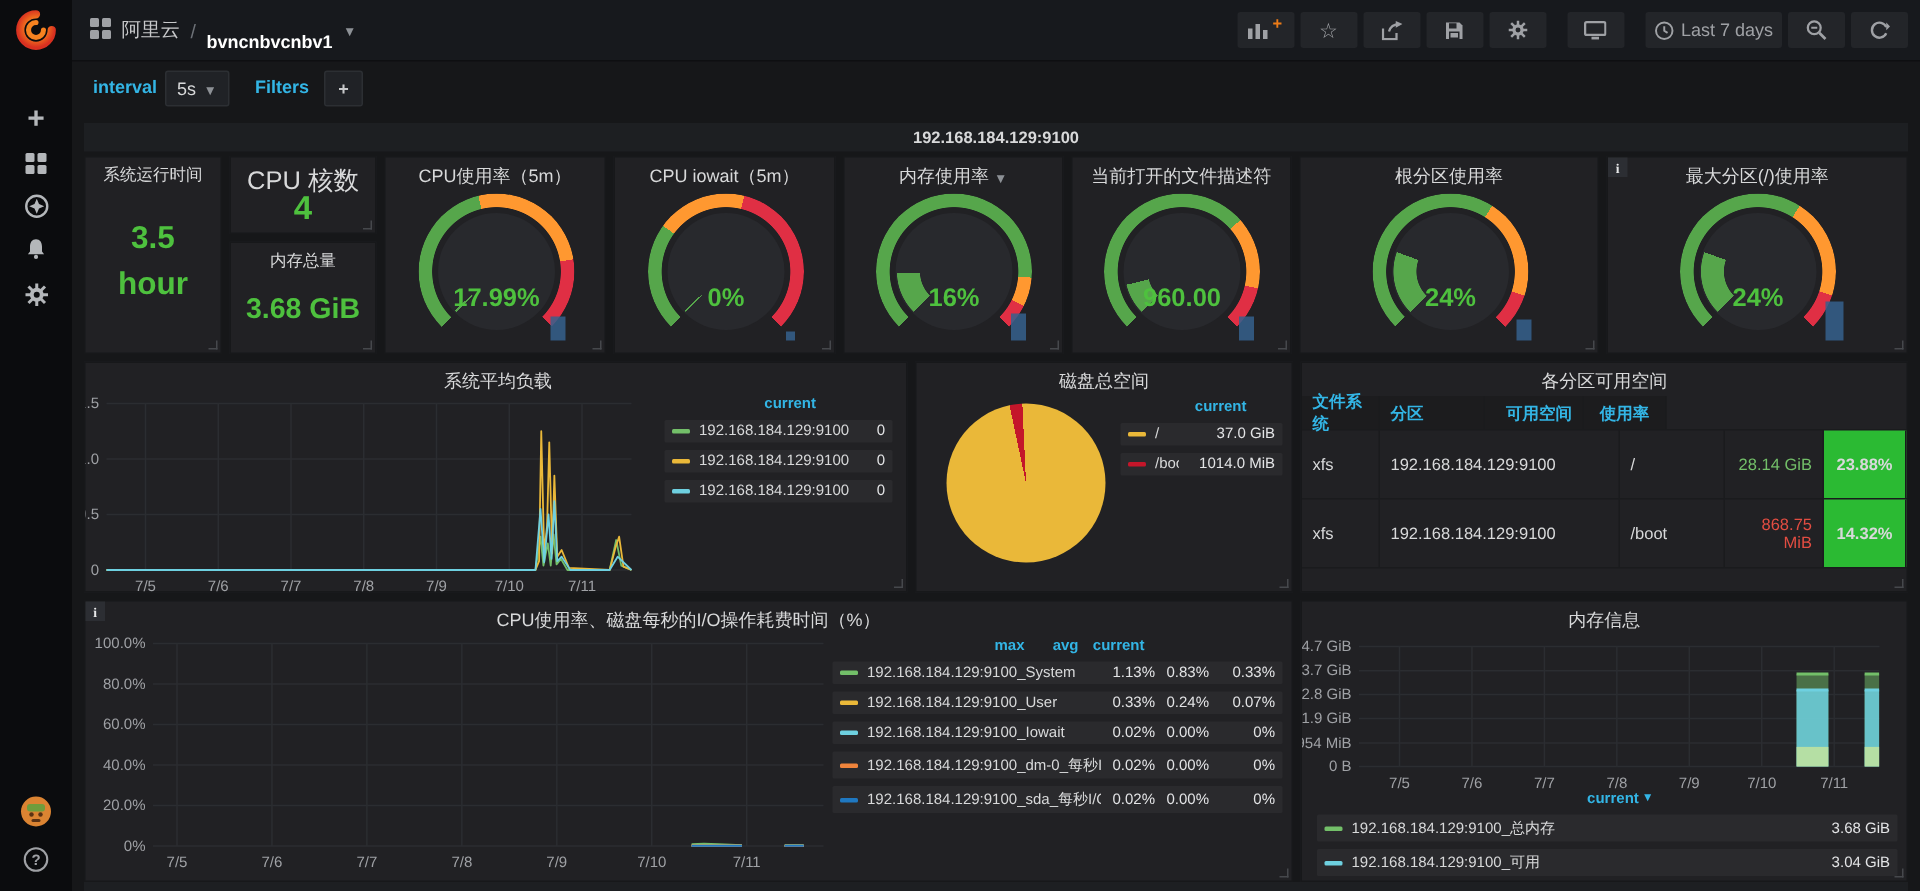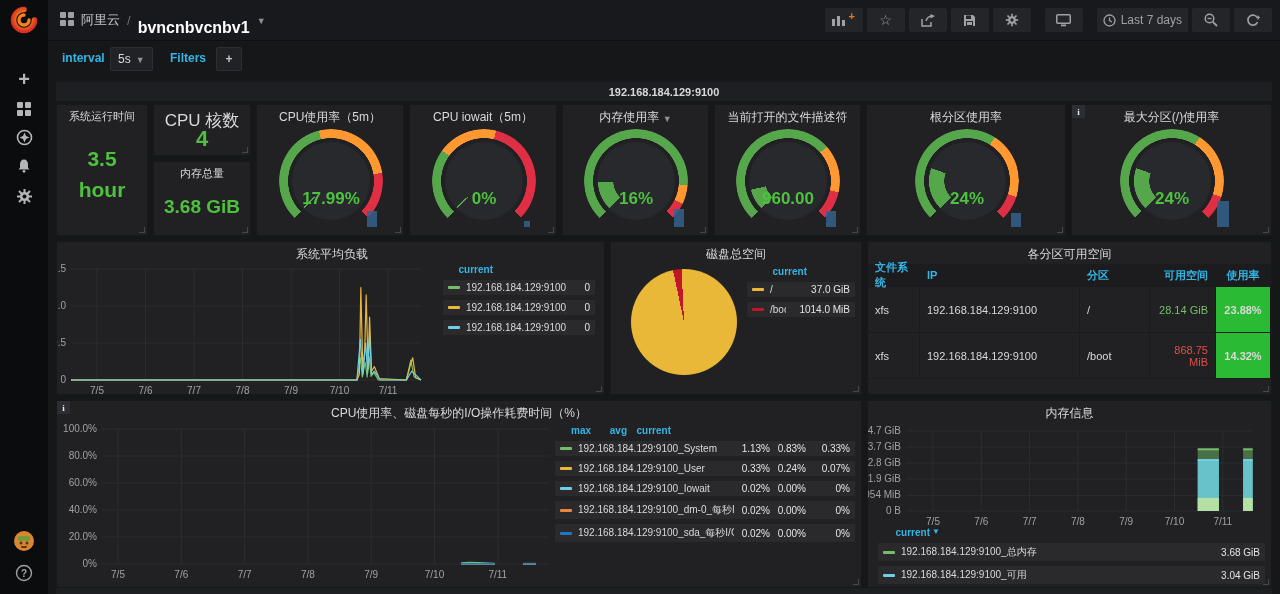--- a/index.html
+++ b/index.html
@@ -7,21 +7,21 @@
   
   .sidebar{position:absolute;left:0;top:0;width:48px;height:594px;background:#0b0c0e;z-index:5;}
   .sicon{position:absolute;left:0;width:48px;text-align:center;color:#9fa1a5;cursor:pointer;}
   .sicon svg{vertical-align:middle;}
   .plus-glyph{font-size:20px;font-weight:700;color:#b4b7ba;line-height:18px;}
   
   .navbar{position:absolute;left:48px;top:0;width:1232px;height:40px;background:#17191d;border-bottom:1px solid #0e0f11;}
   .crumb{position:absolute;left:12px;top:9px;height:22px;display:flex;align-items:center;gap:7px;}
   .crumb .folder{color:#c7c8ca;font-size:13px;}
   .crumb .sep{color:#6d7177;font-size:13px;}
-  .crumb .dash{color:#ffffff;font-size:16px;font-weight:700;margin-top:15px;}
+  .crumb .dash{color:#ffffff;font-size:12px;font-weight:700;margin-top:15px;}
   .caret{display:inline-block;color:#8d9196;font-size:9px;transform:translateY(1px);}
   .navright{position:absolute;right:8px;top:8px;display:flex;align-items:center;gap:4px;}
   .nbtn{height:24px;min-width:26px;padding:0 6px;background:#232529;border-radius:2px;display:flex;align-items:center;justify-content:center;gap:5px;color:#9fa1a5;cursor:pointer;font-size:12px;}
   .nbtn.spaced{margin-left:10px;}
   .star-glyph{font-size:14px;line-height:14px;}
   .addpanel-plus{color:#eb7b18;font-weight:700;font-size:11px;margin-left:-3px;transform:translateY(-4px);}
   
   .subbar{position:absolute;left:48px;top:44px;width:1232px;height:32px;}
   .tvar-label{position:absolute;color:#33b5e5;font-size:12px;font-weight:600;top:7px;}
   .select{position:absolute;top:3px;height:22px;background:#202226;border:1px solid #2c2f33;border-radius:2px;color:#d8d9da;display:flex;align-items:center;gap:5px;padding:0 7px;cursor:pointer;font-size:12px;}
@@ -38,21 +38,21 @@
   
   .gauge{position:absolute;width:104px;height:104px;}
   .gface{position:absolute;inset:13px;border-radius:50%;background:#28292d;}
   .garc,.gwedge{position:absolute;border-radius:50%;}
   .garc{inset:0;-webkit-mask:radial-gradient(closest-side,transparent 82%,#000 83%);mask:radial-gradient(closest-side,transparent 82%,#000 83%);}
   .gwedge{inset:7px;-webkit-mask:radial-gradient(closest-side,transparent 50%,#000 51%,#000 84%,transparent 85%);mask:radial-gradient(closest-side,transparent 50%,#000 51%,#000 84%,transparent 85%);}
   .gvalue{position:absolute;left:0;right:0;top:60px;text-align:center;color:#4ec13e;font-size:17px;font-weight:700;}
   .gaugebar{position:absolute;background:#35608d;opacity:.85;}
   
   .legend{position:absolute;font-size:10px;}
-  .lhead{display:flex;justify-content:flex-start;gap:0;color:#33b5e5;font-weight:700;margin-bottom:5px;}
+  .lhead{display:flex;justify-content:center;gap:0;color:#33b5e5;font-weight:700;margin-bottom:5px;}
   .lhead span{text-align:right;}
   .lrow{display:flex;align-items:center;background:rgba(255,255,255,0.045);border-radius:1px;margin-bottom:5px;padding:2px 5px;cursor:pointer;}
   .ldash{width:12px;height:3px;border-radius:1px;margin-right:6px;flex:none;}
   .llabel{flex:1;color:#d8d9da;white-space:nowrap;overflow:hidden;}
   .lval{text-align:right;color:#e3e4e6;flex:none;}
   
   .pie{position:absolute;border-radius:50%;}
   
   .gtable{position:absolute;left:0;top:22px;right:0;font-size:11px;}
   .trow{display:flex;border-bottom:1px solid #1a1b1d;}
@@ -373,21 +373,20 @@
           <span class="lval" style="width: 64px;">1014.0 MiB</span>
         </div>
       </div>
   </div>
 
   <div class="panel" style="left:867px;top:241px;width:405px;height:154px">
     <div class="ptitle">各分区可用空间</div>
     <div class="gtable" id="partTable">
         <div class="trow thead">
           <div class="tcell c0">文件系统</div>
-          <div class="tcell c1">IP</div>
           <div class="tcell c2">分区</div>
           <div class="tcell c3">可用空间</div>
           <div class="tcell c4">使用率</div>
         </div>
         <div class="trow body-row">
           <div class="tcell c0">xfs</div>
           <div class="tcell c1">192.168.184.129:9100</div>
           <div class="tcell c2">/</div>
           <div class="tcell c3" style="color: rgb(115, 191, 105); flex-wrap: wrap;">28.14 GiB</div>
           <div class="tcell c4 usagecell">23.88%</div>

